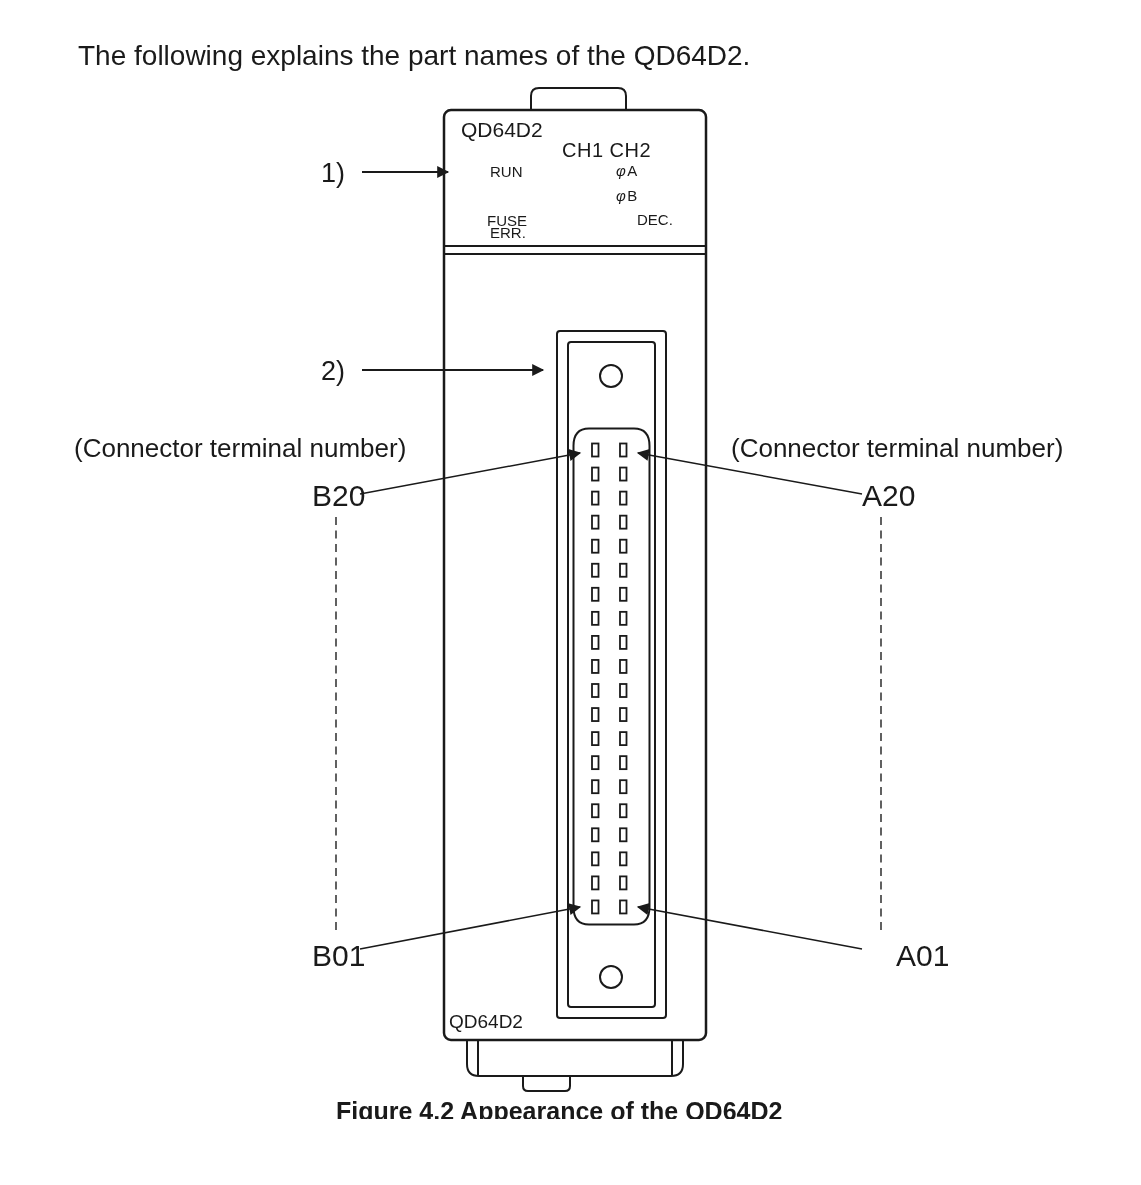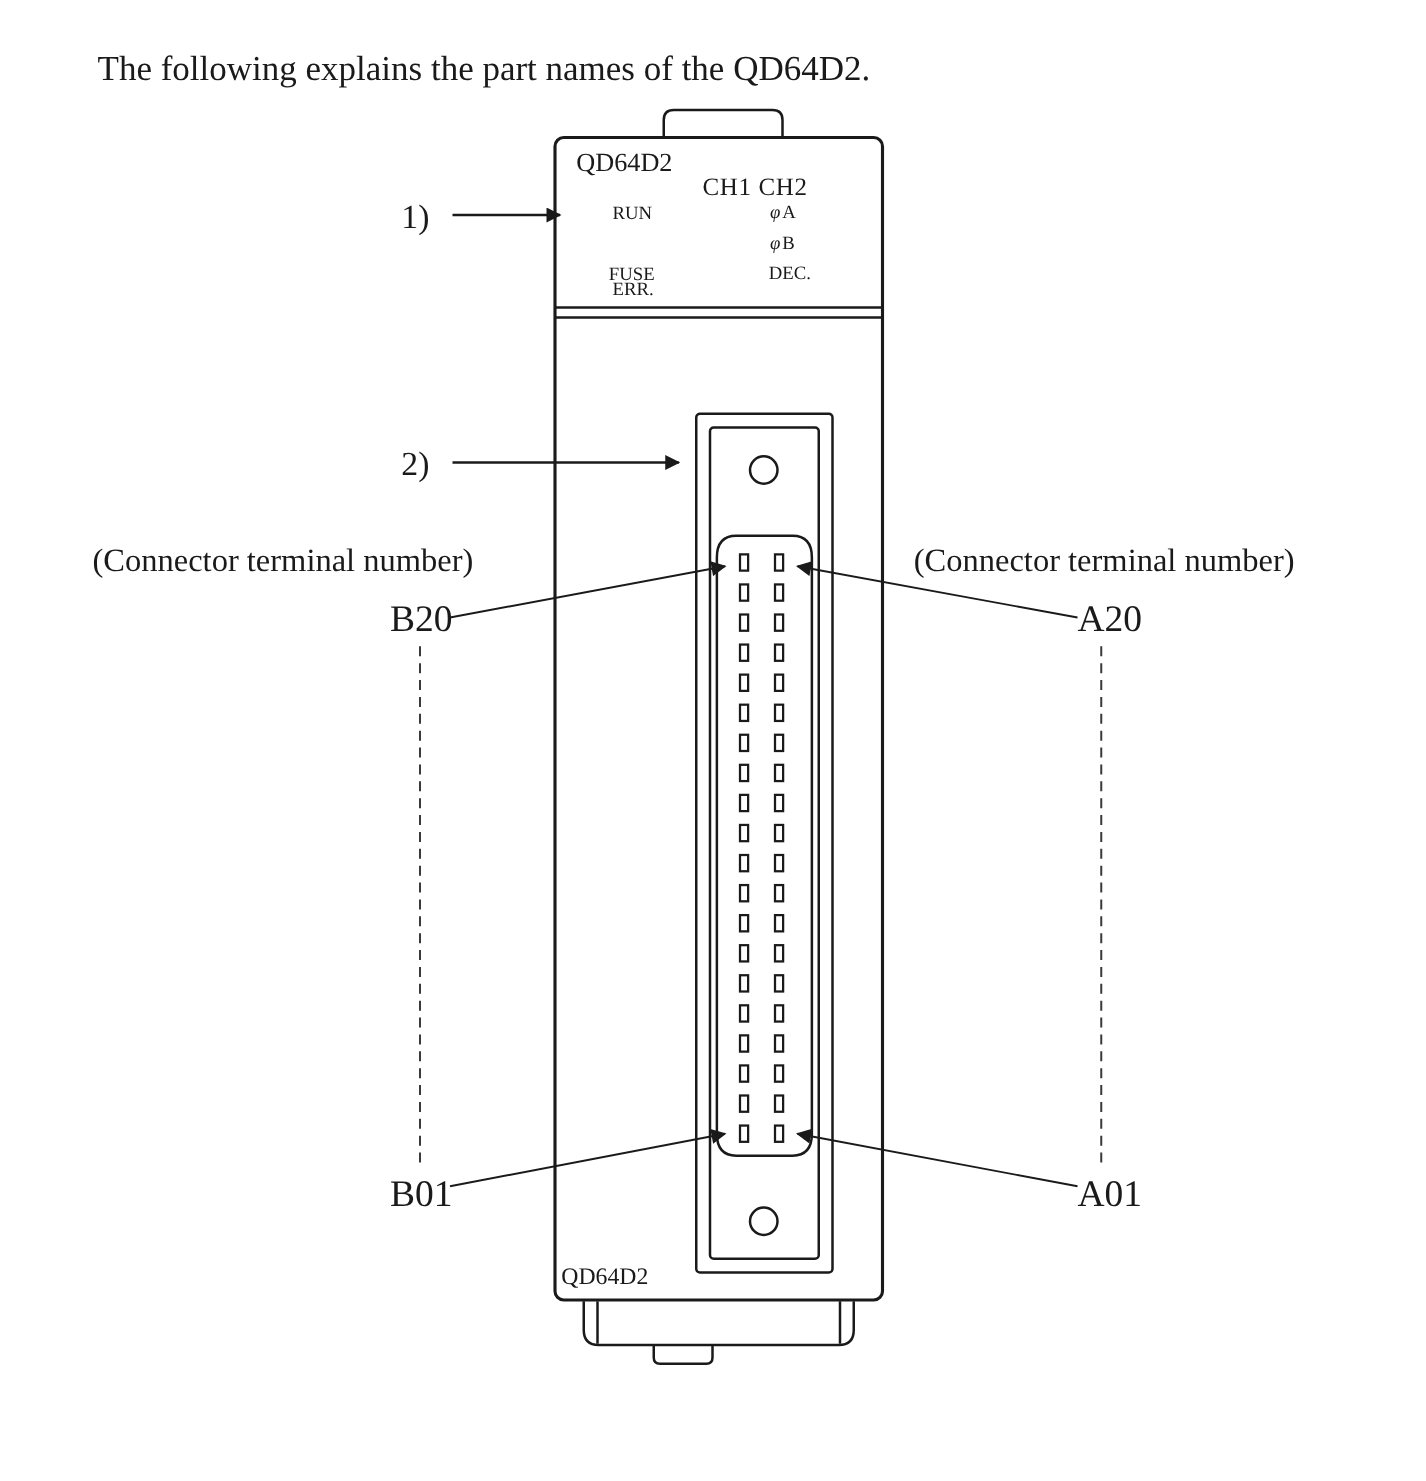--- a/index.html
+++ b/index.html
@@ -1,40 +1,40 @@
 <!DOCTYPE html>
 <html><head>
 <meta charset="utf-8">
 <style>
   html,body{margin:0;padding:0;background:#ffffff;}
   #page{position:relative;width:1141px;height:1119px;background:#ffffff;
-        font-family:Liberation Serif, serif;color:#1a1a1a;overflow:hidden;}
+        font-family:Liberation Sans, sans-serif;color:#1a1a1a;overflow:hidden;}
   #diagram-svg{position:absolute;left:0;top:0;}
   .txt{position:absolute;white-space:nowrap;line-height:1.15;}
   .intro{left:78px;top:40px;font-size:28px;}
   .callout{font-size:27px;}
   #callout-1{left:321px;top:158px;}
   #callout-2{left:321px;top:356px;}
   .conn-label{font-size:26px;}
   #conn-label-left{left:74px;top:434px;}
   #conn-label-right{left:731px;top:434px;}
   .terminal{font-size:30px;}
   #terminal-b20{left:312px;top:479px;}
   #terminal-a20{left:862px;top:479px;}
   #terminal-b01{left:312px;top:939px;}
-  #terminal-a01{left:862px;top:939px;text-align:center;}
+  #terminal-a01{left:896px;top:939px;text-align:center;}
   #model-top{left:461px;top:118px;font-size:21px;}
   #ch-header{left:562px;top:139px;font-size:20px;letter-spacing:.5px;}
   .led{font-size:15px;}
   #led-run{left:490px;top:163px;}
   #led-err{left:490px;top:188px;margin-top:36px;}
   #led-fuse{left:487px;top:212px;}
   #led-phia{left:616px;top:162px;letter-spacing:1.5px;}
   #led-phib{left:616px;top:187px;letter-spacing:1.5px;}
-  #led-dec{left:615px;top:211px;}
+  #led-dec{left:637px;top:211px;}
   .phi::first-letter{font-style:italic;}
   #model-bottom{left:449px;top:1011px;font-size:19px;}
   #fig-caption{left:336px;top:1097px;font-size:25px;font-weight:bold;}
   #tbl-caption{left:546px;top:1153px;font-size:24px;font-weight:bold;}
   .s{fill:none;stroke:#1a1a1a;stroke-width:2px;}
   .s-thick{fill:none;stroke:#1a1a1a;stroke-width:2.5px;}
   .thin{fill:none;stroke:#1a1a1a;stroke-width:1.5px;}
   .dashed{fill:none;stroke:#3a3a3a;stroke-width:1.6px;stroke-dasharray:8 5.5;}
   .pin{fill:#ffffff;stroke:#1a1a1a;stroke-width:1.8px;}
 </style>
@@ -139,14 +139,15 @@
   <div class="txt conn-label" id="conn-label-left">(Connector terminal number)</div>
   <div class="txt conn-label" id="conn-label-right">(Connector terminal number)</div>
 
   <div class="txt terminal" id="terminal-b20">B20</div>
   <div class="txt terminal" id="terminal-a20">A20</div>
   <div class="txt terminal" id="terminal-b01">B01</div>
   <div class="txt terminal" id="terminal-a01">A01</div>
 
   <div class="txt" id="model-bottom">QD64D2</div>
 
+  <div class="txt" id="fig-caption">Figure 4.2 Appearance of the QD64D2</div>
 
 </div>
 
 </body></html>

